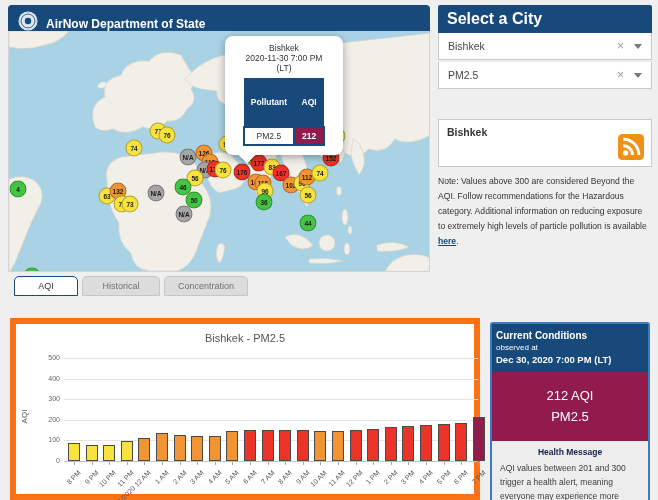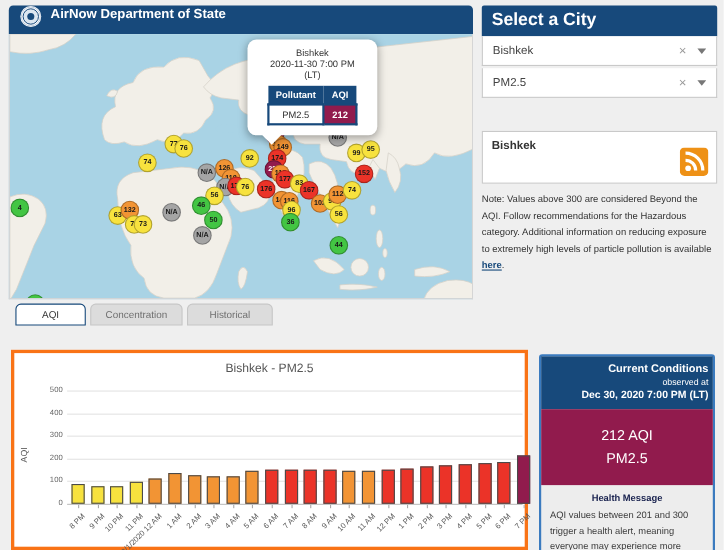--- a/index.html
+++ b/index.html
@@ -1,21 +1,21 @@
 <!DOCTYPE html>
 <html><head>
 <meta charset="utf-8">
 <style>
   html,body{margin:0;padding:0;}
   #app{position:relative;width:658px;height:500px;background:#EFEFEF;
        font-family:"Liberation Sans",sans-serif;overflow:hidden;}
 
   
   .app-header{position:absolute;left:8px;top:5px;width:422px;height:26px;
-    background:#17497B;border-radius:4px 4px 0 0;display:flex;align-items:flex-start;
+    background:#17497B;border-radius:4px 4px 0 0;display:flex;align-items:flex-end;
     gap:8px;padding-left:10px;box-sizing:border-box;color:#fff;
     font-size:12px;font-weight:bold;}
 
   
   .map{position:absolute;left:8px;top:31px;width:422px;height:241px;
     background:#A9D3E5;overflow:hidden;border:1px solid #D5D5D5;border-top:none;
     box-sizing:border-box;}
   .map svg{position:absolute;left:0;top:0;}
   .marker{position:absolute;width:17px;height:17px;border-radius:50%;
     display:flex;align-items:center;justify-content:center;
@@ -24,21 +24,21 @@
     transform:translate(-50%,-50%);z-index:5;}
   .marker.very{color:#fff;}
   
   .popup{position:absolute;left:216px;top:5px;width:108px;z-index:20;
     background:#fff;border-radius:8px;box-shadow:0 2px 8px rgba(0,0,0,.35);
     padding:7px 5px 9px;text-align:center;font-size:8.5px;color:#333;}
   .popup::after{content:"";position:absolute;left:16px;bottom:-6px;width:12px;
     height:12px;background:#fff;transform:rotate(45deg);
     box-shadow:3px 3px 4px rgba(0,0,0,.12);}
   .popup table{margin:5px auto 0;border-collapse:collapse;position:relative;z-index:2;}
-  .popup th{background:#17497B;color:#fff;font-size:8.5px;padding:3px 7px;}
+  .popup th{background:#17497B;color:#fff;font-size:8.5px;padding:19px 7px;}
   .popup td{font-size:8.5px;padding:3px 7px;}
   .popup td.pollutant{background:#fff;border:2px solid #17497B;color:#333;}
   .popup td.aqi{background:#911B4D;color:#fff;font-weight:bold;border:2px solid #17497B;border-left:none;}
 
   
   .side-panel{position:absolute;left:438px;width:214px;box-sizing:border-box;}
   .panel-head{background:#17497B;color:#fff;font-size:16px;font-weight:bold;
     padding:5px 9px;border-radius:2px 2px 0 0;}
   .panel-body{background:#fff;border:1px solid #C9C9C9;border-top:none;
     padding:7px 9px;font-size:10.5px;color:#444;display:flex;align-items:center;}
@@ -58,37 +58,37 @@
   .tabs{position:absolute;left:14px;top:276px;display:flex;gap:4px;}
   .tab{font-size:9px;text-align:center;padding:4px 0;border-radius:5px 5px 0 0;
     box-sizing:border-box;cursor:pointer;}
   .tab.active{width:64px;background:#fff;border:1px solid #17497B;color:#333;}
   .tab.inactive{background:#DCDCDC;border:1px solid #C6C6C6;color:#707070;}
   .tab.t2{width:84px;}.tab.t3{width:78px;}
   .learn{position:absolute;left:11px;top:301px;font-size:9px;color:#222;}
 
   
   .chart-panel{position:absolute;left:10px;top:318px;width:470px;height:182px;
-    background:#fff;border:3px solid #f97316;box-sizing:border-box;}
+    background:#fff;border:6px solid #f97316;box-sizing:border-box;}
   .chart-title{position:absolute;left:0;top:8px;width:100%;text-align:center;
     font-size:11px;color:#555;}
   .ylab{position:absolute;left:2px;top:88px;font-size:8px;color:#555;
     transform:rotate(-90deg);}
   .gridline{position:absolute;height:1px;background:#E3E3E3;left:48px;width:414px;}
   .gridline.zero{background:#BFBFBF;}
   .ytick{position:absolute;width:22px;text-align:right;font-size:7px;color:#666;left:22px;}
   .bar{position:absolute;width:12px;border:1px solid #4A4A4A;box-sizing:border-box;}
   .xtick{position:absolute;width:1px;height:3px;background:#AAA;}
   .xlabel{position:absolute;white-space:nowrap;font-size:7px;color:#555;
     transform:translateX(-100%) rotate(-45deg);transform-origin:100% 0;}
 
   
   .cc{position:absolute;left:490px;top:322px;width:160px;height:200px;
     border:2px solid #3B7BBF;border-radius:3px;box-sizing:border-box;background:#EDEDED;}
-  .cc-head{background:#17497B;color:#fff;text-align:right;padding:6px 4px 7px;}
+  .cc-head{background:#17497B;color:#fff;text-align:left;padding:6px 4px 7px;}
   .cc-head .l1{font-size:10px;font-weight:bold;}
   .cc-head .l2{font-size:8px;margin-top:2px;}
   .cc-head .l3{font-size:9.5px;font-weight:bold;margin-top:2px;}
   .cc-aqi{background:#911B4D;color:#fff;text-align:center;padding:13px 4px;}
   .cc-aqi div{font-size:13px;font-weight:normal;line-height:1.65;}
   .cc-health{padding:6px 8px;}
   .cc-health .hh{font-size:8.5px;font-weight:bold;color:#17204D;text-align:center;margin-bottom:4px;}
   .cc-health .hb{font-size:8.5px;color:#3c3c3c;line-height:1.65;}
 </style>
 </head>
@@ -231,22 +231,22 @@
       <path d="M4.8 4.8 a14.5 14.5 0 0 1 14.5 14.5" stroke="#fff" stroke-width="2.7" fill="none"></path>
     </svg>
   </div>
 
   <div class="note">
     <span>Note: Values above 300 are considered Beyond the AQI. Follow recommendations for the Hazardous category. Additional information on reducing exposure to extremely high levels of particle pollution is available </span><a class="inline-link">here</a><span>.</span>
   </div>
 
   <div class="tabs">
     <div class="tab active">AQI</div>
+    <div class="tab inactive t3">Historical</div>
     <div class="tab inactive t2">Concentration</div>
-    <div class="tab inactive t3">Historical</div>
   </div>
 
   <div class="chart-panel">
     <div class="chart-title">Bishkek - PM2.5</div>
     <div class="ylab">AQI</div>
     <div id="plot">
         <div class="gridline zero" style="top: 137px;"></div>
         <div class="ytick" style="top: 133px;">0</div>
         <div class="gridline" style="top: 116.4px;"></div>
         <div class="ytick" style="top: 112.4px;">100</div>

